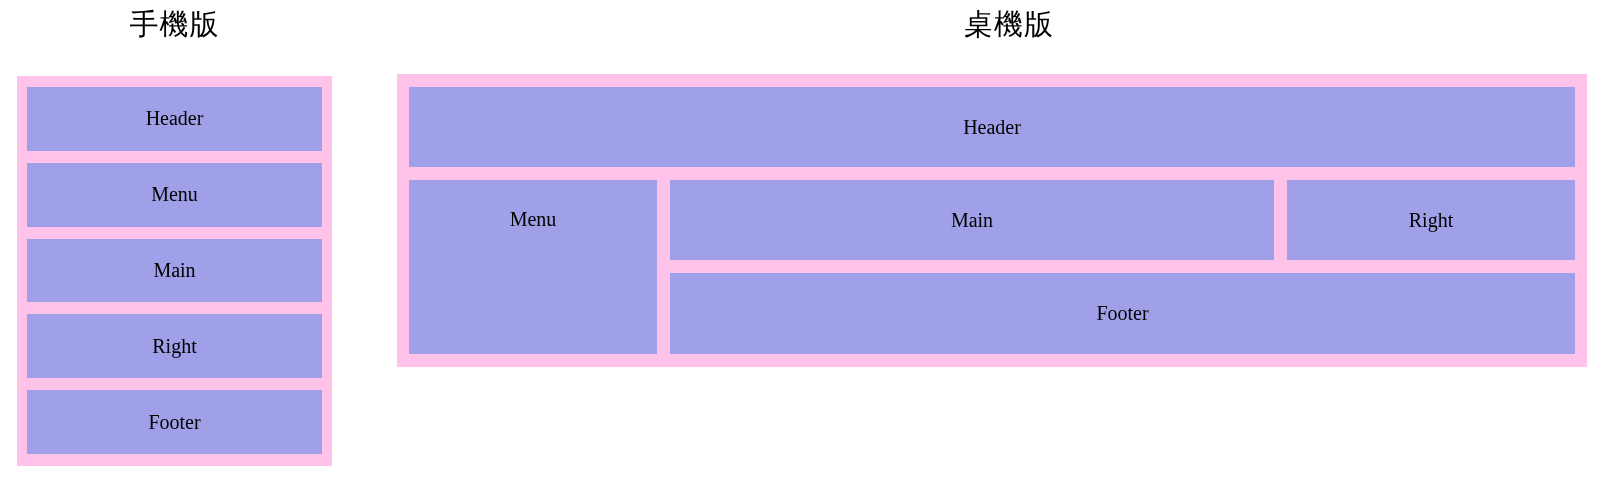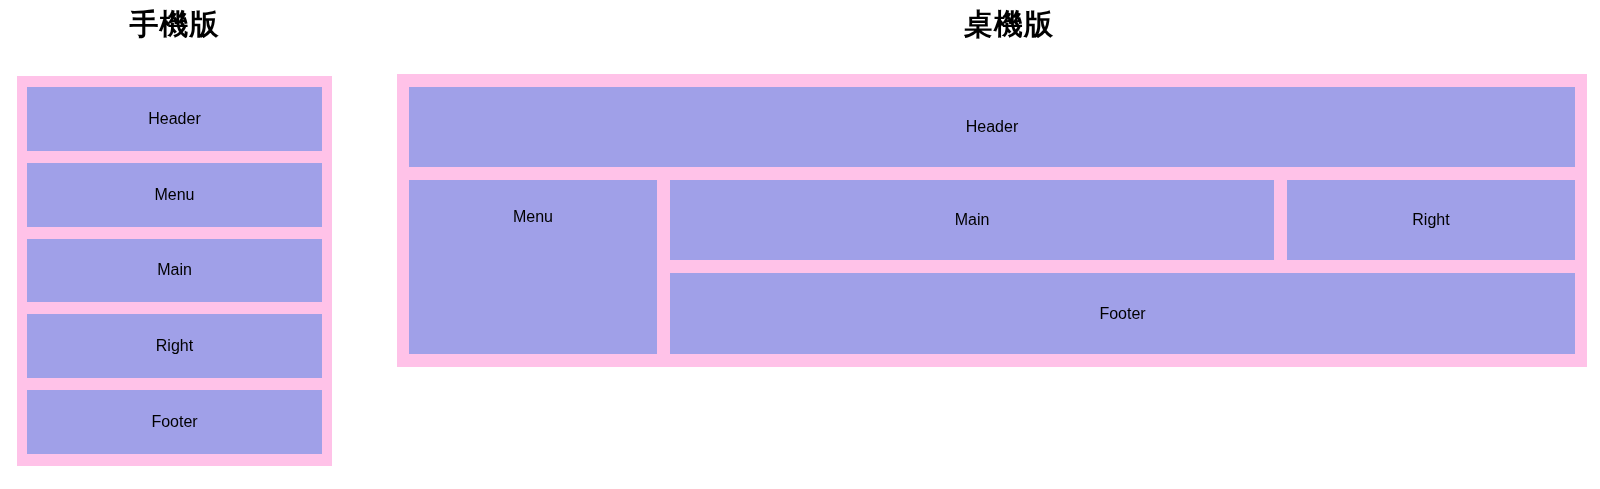--- a/index.html
+++ b/index.html
@@ -12,35 +12,35 @@
     position: relative;
     width: 1600px;
     height: 489px;
     background: var(--canvas-bg, #ffffff);
     overflow: hidden;
   }
   .panel-title {
     position: absolute;
     top: 6px;
     text-align: center;
-    font-weight: bold;
+    font-weight: normal;
     font-size: 29px;
     line-height: 1.25;
     color: var(--title-color, #000000);
     font-family: "Liberation Sans", sans-serif;
     letter-spacing: 1px;
   }
   .panel-title.mobile { left: 17px; width: 315px; }
   .panel-title.desktop { left: 414px; width: 1190px; }
 
   .box {
     background: var(--box-purple, #a0a0e8);
     color: var(--label-color, #000000);
-    font-family: Liberation Sans, sans-serif;
-    font-size: 16px;
+    font-family: Liberation Serif, serif;
+    font-size: 20px;
     display: flex;
     align-items: center;
     justify-content: center;
     box-sizing: border-box;
   }
 
   
   .mobile-container {
     position: absolute;
     left: 17px;

